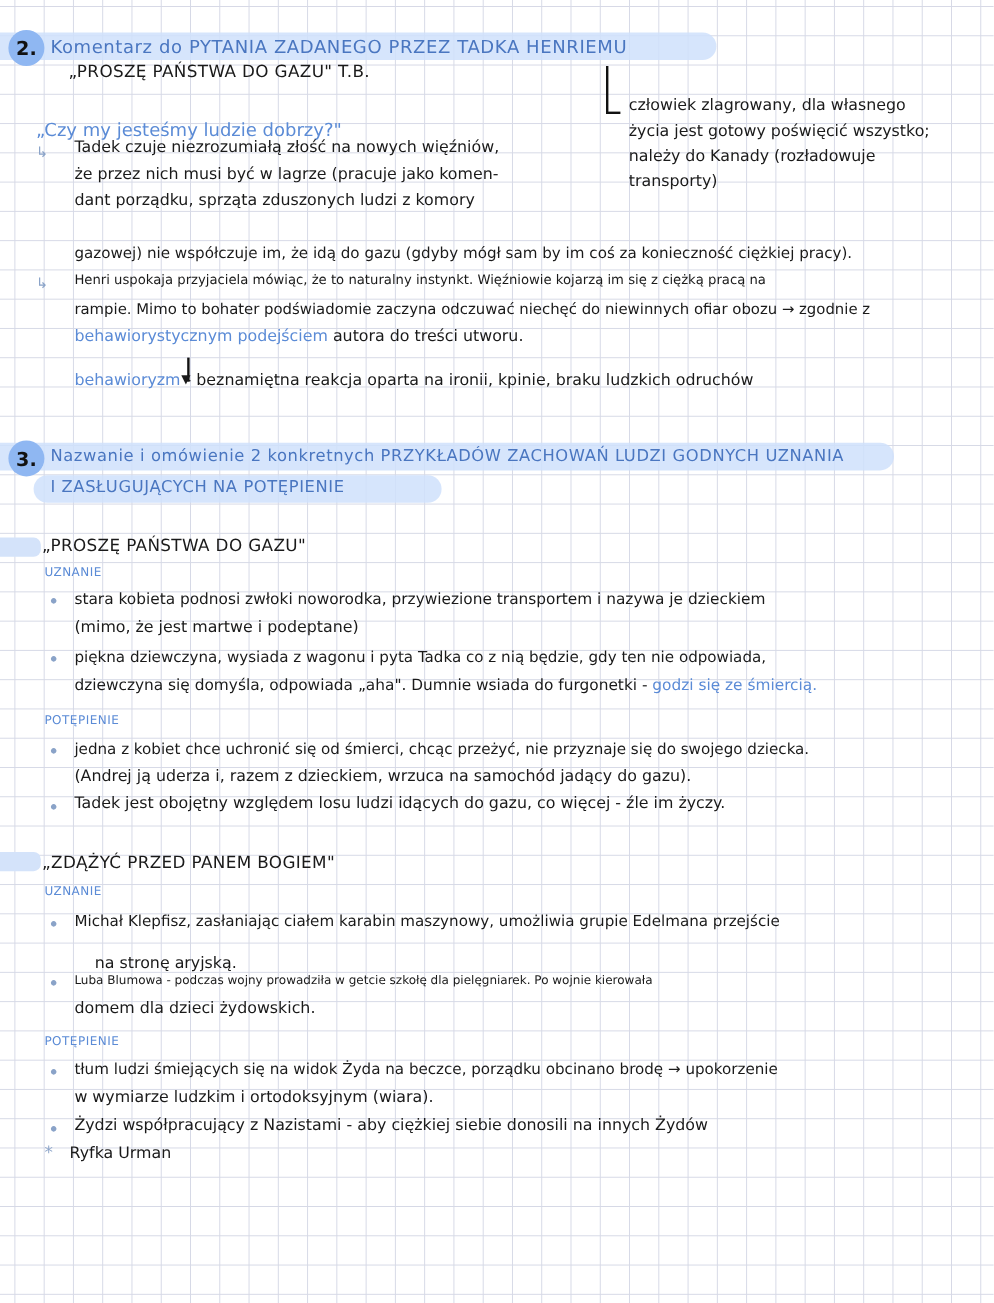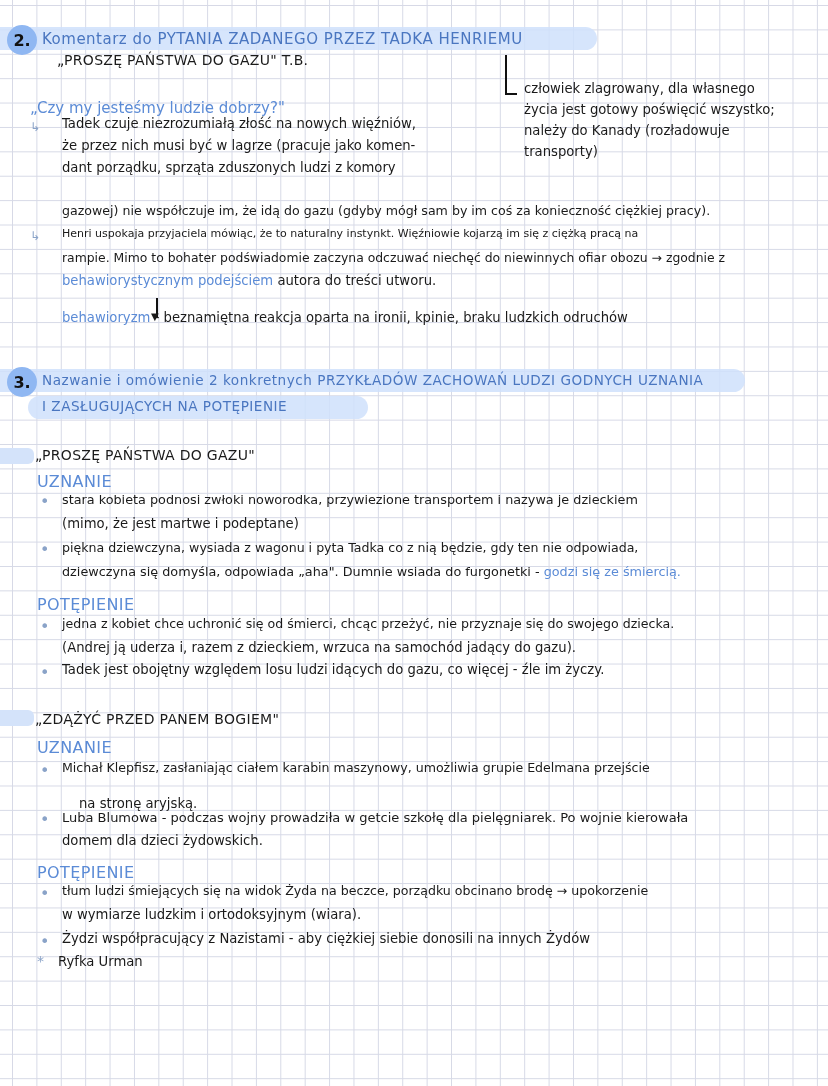--- a/index.html
+++ b/index.html
@@ -21,21 +21,21 @@
   .band.round { border-radius: 14px; }
   .badge {
     position: absolute; width: 30px; height: 30px; border-radius: 50%;
     background: #8fb7f2; color: #111; font-weight: bold; font-size: 16px;
     display: flex; align-items: center; justify-content: center;
   }
   .hdr { color: #4a76c0; font-size: 15px; letter-spacing: 0.5px; }
   .title { font-size: 14px; letter-spacing: 0.3px; }
   .txt { font-size: 13.2px; line-height: 24.4px; }
   .blue { color: #5b8bd6; }
-  .sub { color: #5b8bd6; font-size: 16px; letter-spacing: 0.4px; }
+  .sub { color: #5b8bd6; font-size: 10px; letter-spacing: 0.4px; }
   .tab { position: absolute; left: 0; width: 34px; height: 16px; background: #d4e3fa; border-radius: 0 6px 6px 0; }
   .bullet { color: #8aa3c8; }
   .arrow-v { position: absolute; border-left: 2px solid #111; }
   .arrow-h { position: absolute; border-top: 2px solid #111; }
 </style>
 </head>
 <body>
 
 <div class="band" style="left:0; top:27px; width:597px; height:23px;"></div>
 <div class="badge" style="left:7px; top:25px;">
@@ -100,21 +100,21 @@
 <div class="abs txt" style="left:62px; top:660px; line-height:20px;">Tadek jest obojętny względem losu ludzi idących do gazu, co więcej - źle im życzy.</div>
 
 <div class="tab" style="top:710px;"></div>
 <div class="abs title" style="left:35px; top:711px;">„ZDĄŻYĆ PRZED PANEM BOGIEM"</div>
 <div class="abs sub" style="left:37px; top:738px;">UZNANIE</div>
 
 <div class="abs bullet" style="left:40px; top:761px;">•</div>
 <div class="abs txt" style="left:62px; top:758px; line-height:20px; font-size:12.6px;">Michał Klepfisz, zasłaniając ciałem karabin maszynowy, umożliwia grupie Edelmana przejście</div>
 <div class="abs txt" style="left:79px; top:782px; line-height:20px;margin-top:12px;">na stronę aryjską.</div>
 <div class="abs bullet" style="left:40px; top:810px;">•</div>
-<div class="abs txt" style="left:62px; top:808px; line-height:20px; font-size:13px;">Luba Blumowa - podczas wojny prowadziła w getcie szkołę dla pielęgniarek. Po wojnie kierowała</div>
+<div class="abs txt" style="left:62px; top:808px; line-height:20px; font-size:10px;">Luba Blumowa - podczas wojny prowadziła w getcie szkołę dla pielęgniarek. Po wojnie kierowała</div>
 <div class="abs txt" style="left:62px; top:831px; line-height:20px;">domem dla dzieci żydowskich.</div>
 
 <div class="abs sub" style="left:37px; top:863px;">POTĘPIENIE</div>
 <div class="abs bullet" style="left:40px; top:884px;">•</div>
 <div class="abs txt" style="left:62px; top:881px; line-height:20px; font-size:12.6px;">tłum ludzi śmiejących się na widok Żyda na beczce, porządku obcinano brodę → upokorzenie</div>
 <div class="abs txt" style="left:62px; top:905px; line-height:20px;">w wymiarze ludzkim i ortodoksyjnym (wiara).</div>
 <div class="abs bullet" style="left:40px; top:932px;">•</div>
 <div class="abs txt" style="left:62px; top:929px; line-height:20px;">Żydzi współpracujący z Nazistami - aby ciężkiej siebie donosili na innych Żydów</div>
 <div class="abs bullet" style="left:37px; top:953px; font-size:14px;">*</div>
 <div class="abs txt" style="left:58px; top:952px; line-height:20px;">Ryfka Urman</div>

